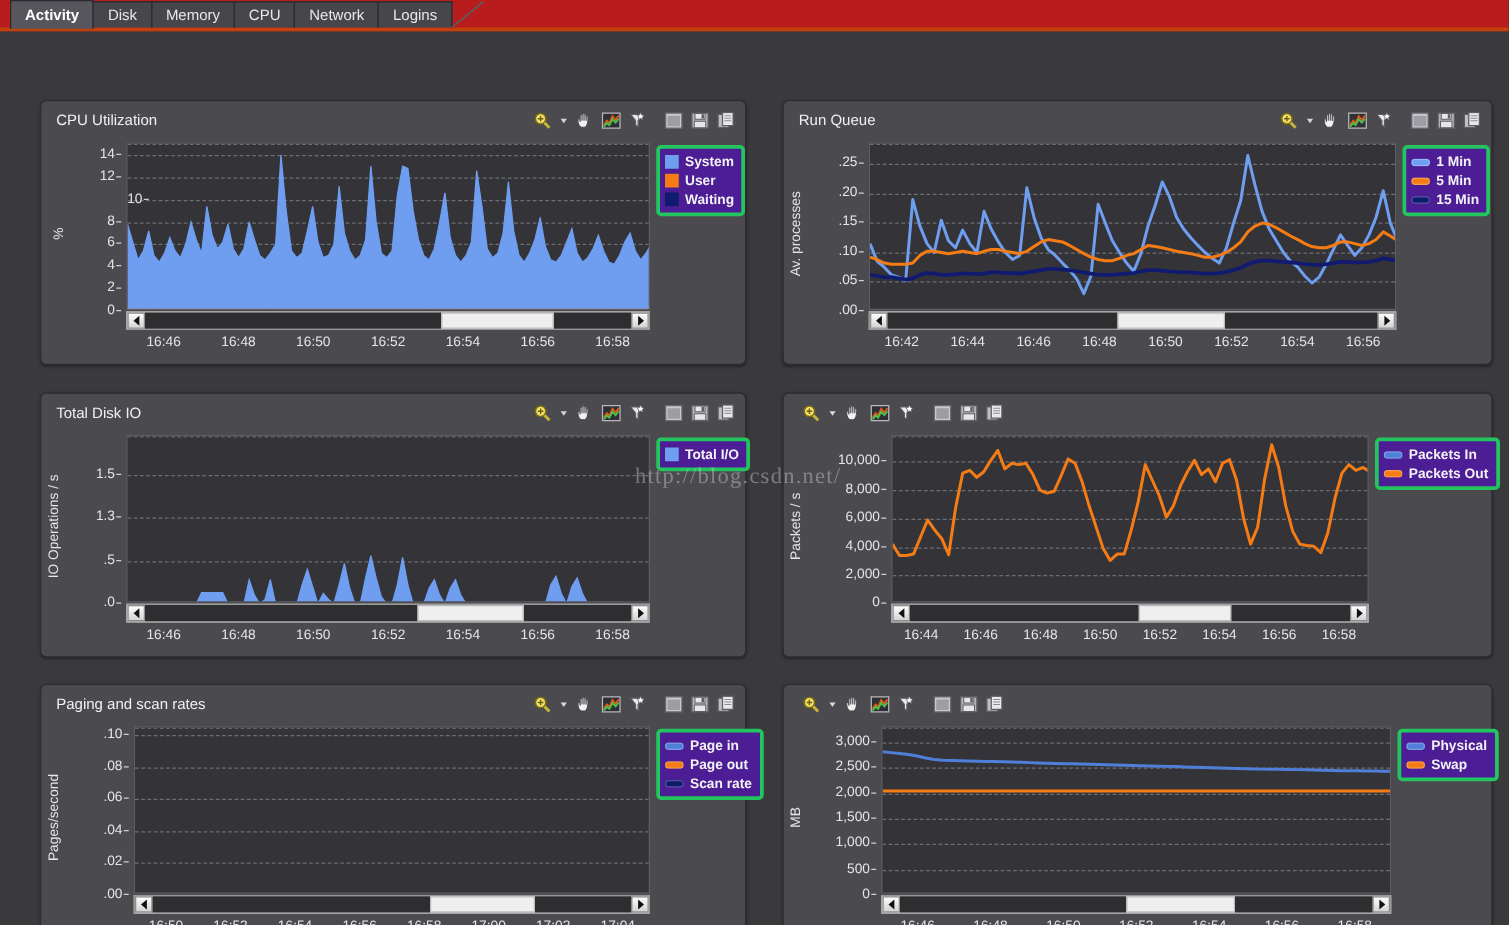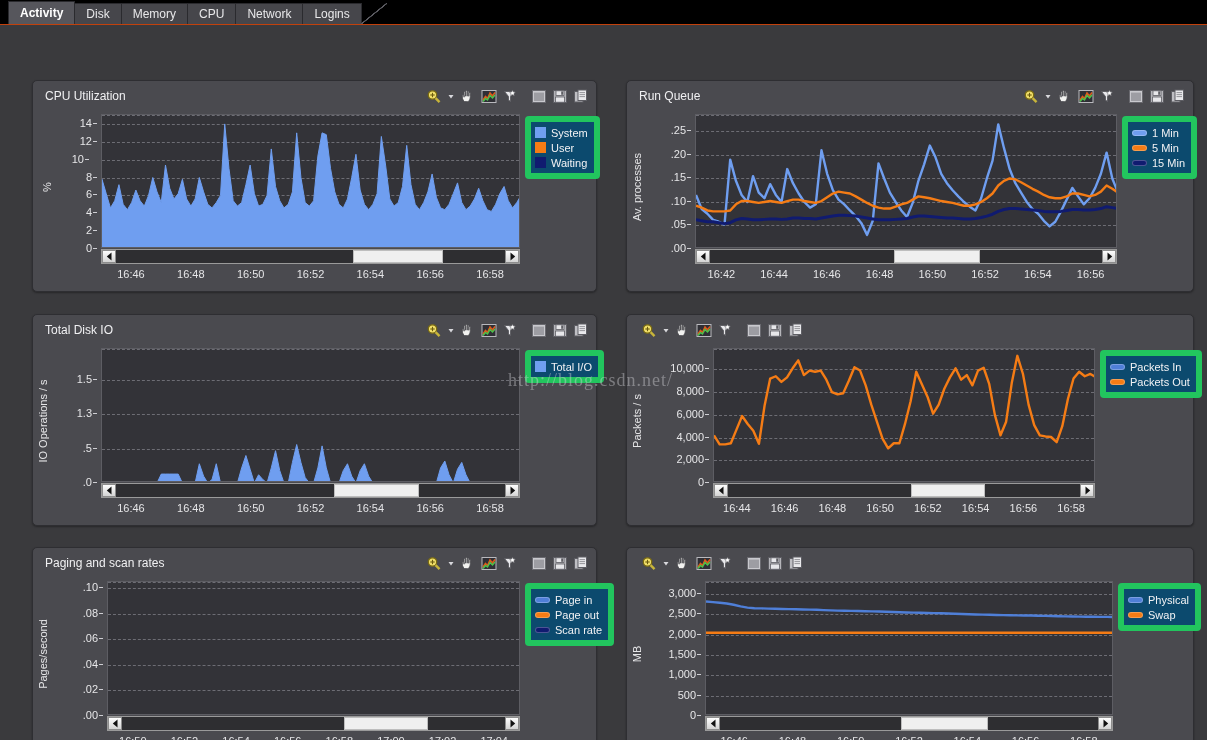--- a/index.html
+++ b/index.html
@@ -8,24 +8,24 @@
     width: 1207px; height: 740px;
     background: #3a3a3d;
     font-family: "Liberation Sans", sans-serif;
     overflow: hidden;
   }
 
   
   #tabbar {
     position: relative;
     height: 25px;
-    background: #000000;
-    border-bottom: 1px solid #c2410c;
+    background: #b91c1c;
+    border-bottom: 3px solid #c2410c;
     display: flex;
-    align-items: flex-end;
+    align-items: center;
     padding-left: 8px;
   }
   .tab {
     height: 21px;
     line-height: 20px;
     padding: 0 11px;
     font-size: 12px;
     color: #e8e8ea;
     background: #46464b;
     border: 1px solid #2a2a2e;
@@ -145,24 +145,25 @@
     position: absolute;
     font-size: 11px;
     color: #e6e6e8;
     transform: translateX(-50%);
     white-space: nowrap;
   }
 
   
   .legend {
     position: absolute;
-    background: #0c4a6e;
-    border: 6px solid #22c55e;
+    background: #4c1d95;
+    border: 3px solid #22c55e;
     border-radius: 4px;
     padding: 3px 6px 3px 4px;
+    font-weight: bold;
   }
   .legend-row {
     display: flex; align-items: center;
     font-size: 11px; color: #f2f2f4;
     height: 15px;
     white-space: nowrap;
   }
   .swatch-box { width: 11px; height: 11px; margin-right: 5px; flex: none; }
   .swatch-line {
     width: 15px; height: 6px; border-radius: 3px; margin-right: 5px; flex: none;
@@ -266,21 +267,21 @@
         <svg width="419" height="134" viewBox="0 0 419 134" preserveAspectRatio="none" style="position: absolute; left: 0px; top: 0px;">
           <path d="M0.00 130.43 L4.23 131.32 L8.46 132.21 L12.70 131.32 L16.93 129.53 L21.16 131.32 L25.39 132.21 L29.63 131.32 L33.86 130.43 L38.09 131.32 L42.32 132.21 L46.56 130.43 L50.79 123.28 L55.02 128.64 L59.25 131.32 L63.48 125.07 L67.72 129.53 L71.95 131.32 L76.18 130.43 L80.41 126.85 L84.65 130.43 L88.88 131.32 L93.11 130.43 L97.34 125.96 L101.58 129.53 L105.81 131.32 L110.04 132.21 L114.27 131.32 L118.51 129.53 L122.74 122.39 L126.97 126.85 L131.20 131.32 L135.43 131.32 L139.67 130.43 L143.90 127.75 L148.13 124.17 L152.36 129.53 L156.60 131.32 L160.83 131.32 L165.06 129.53 L169.29 125.07 L173.53 128.64 L177.76 130.43 L181.99 131.32 L186.22 130.43 L190.45 128.64 L194.69 123.28 L198.92 127.75 L203.15 130.43 L207.38 131.32 L211.62 130.43 L215.85 125.07 L220.08 123.28 L224.31 124.17 L228.55 126.85 L232.78 129.53 L237.01 131.32 L241.24 131.32 L245.47 130.43 L249.71 127.75 L253.94 125.07 L258.17 128.64 L262.40 131.32 L266.64 131.32 L270.87 130.43 L275.10 129.53 L279.33 123.28 L283.57 126.85 L287.80 130.43 L292.03 131.32 L296.26 130.43 L300.49 128.64 L304.73 124.17 L308.96 128.64 L313.19 131.32 L317.42 131.32 L321.66 130.43 L325.89 129.53 L330.12 126.85 L334.35 129.53 L338.59 131.32 L342.82 131.32 L347.05 130.43 L351.28 129.53 L355.52 127.75 L359.75 130.43 L363.98 131.32 L368.21 131.32 L372.44 129.53 L376.68 128.64 L380.91 130.43 L385.14 131.32 L389.37 131.32 L393.61 130.43 L397.84 129.53 L402.07 127.75 L406.30 129.53 L410.54 131.32 L414.77 130.43 L419.00 129.53 L419 134 L0 134 Z" fill="#f57c15" stroke="#f57c15" stroke-width="1"></path>
           <path d="M0.00 64.32 L4.23 78.61 L8.46 92.91 L12.70 85.76 L16.93 69.68 L21.16 89.33 L25.39 94.69 L29.63 87.55 L33.86 75.04 L38.09 85.76 L42.32 91.12 L46.56 80.40 L50.79 62.53 L55.02 76.83 L59.25 87.55 L63.48 50.03 L67.72 73.25 L71.95 83.97 L76.18 78.61 L80.41 64.32 L84.65 83.97 L88.88 91.12 L93.11 83.97 L97.34 62.53 L101.58 76.83 L105.81 89.33 L110.04 92.91 L114.27 87.55 L118.51 80.40 L122.74 8.93 L126.97 53.60 L131.20 85.76 L135.43 91.12 L139.67 87.55 L143.90 69.68 L148.13 50.03 L152.36 78.61 L156.60 91.12 L160.83 89.33 L165.06 80.40 L169.29 33.95 L173.53 71.47 L177.76 85.76 L181.99 92.91 L186.22 89.33 L190.45 76.83 L194.69 17.87 L198.92 62.53 L203.15 87.55 L207.38 91.12 L211.62 85.76 L215.85 41.09 L220.08 17.87 L224.31 19.65 L228.55 53.60 L232.78 76.83 L237.01 89.33 L241.24 92.91 L245.47 83.97 L249.71 62.53 L253.94 39.31 L258.17 75.04 L262.40 89.33 L266.64 94.69 L270.87 89.33 L275.10 78.61 L279.33 21.44 L283.57 50.03 L287.80 83.97 L292.03 91.12 L296.26 87.55 L300.49 71.47 L304.73 30.37 L308.96 69.68 L313.19 89.33 L317.42 94.69 L321.66 87.55 L325.89 76.83 L330.12 58.96 L334.35 82.19 L338.59 92.91 L342.82 94.69 L347.05 89.33 L351.28 78.61 L355.52 67.89 L359.75 87.55 L363.98 94.69 L368.21 91.12 L372.44 83.97 L376.68 73.25 L380.91 85.76 L385.14 94.69 L389.37 96.48 L393.61 89.33 L397.84 78.61 L402.07 71.47 L406.30 85.76 L410.54 92.91 L414.77 87.55 L419.00 80.40 L419 134 L0 134 Z" fill="#6f9ef0" stroke="#6f9ef0" stroke-width="1"></path>
         </svg>
       </div>
       <div class="ytick" style="top: 167px; right: 504px;">0</div>
       <div class="ytick" style="top: 149.133px; right: 504px;">2</div>
       <div class="ytick" style="top: 131.267px; right: 504px;">4</div>
       <div class="ytick" style="top: 113.4px; right: 504px;">6</div>
       <div class="ytick" style="top: 95.5333px; right: 504px;">8</div>
-      <div class="ytick" style="top: 77.6667px; right: 512px; text-align: right;">10</div>
+      <div class="ytick" style="top: 77.6667px; right: 482px; text-align: right;">10</div>
       <div class="ytick" style="top: 59.8px; right: 504px;">12</div>
       <div class="ytick" style="top: 41.9333px; right: 504px;">14</div>
       <div class="axis-label rot" style="left: 14px; top: 100px; width: 134px; margin-left: -67px; text-align: center; transform: rotate(-90deg);">%</div>
       <div class="scrollbar" style="left: 68px; top: 168px; width: 419px;">
         <div class="sb-arrow">
           <svg xmlns="http://www.w3.org/2000/svg" width="7" height="9" viewBox="0 0 7 9">
             <path d="M5.5 0.5 L5.5 8.5 L0.8 4.5 Z" fill="#111"></path>
           </svg>
         </div>
         <div class="sb-track">

